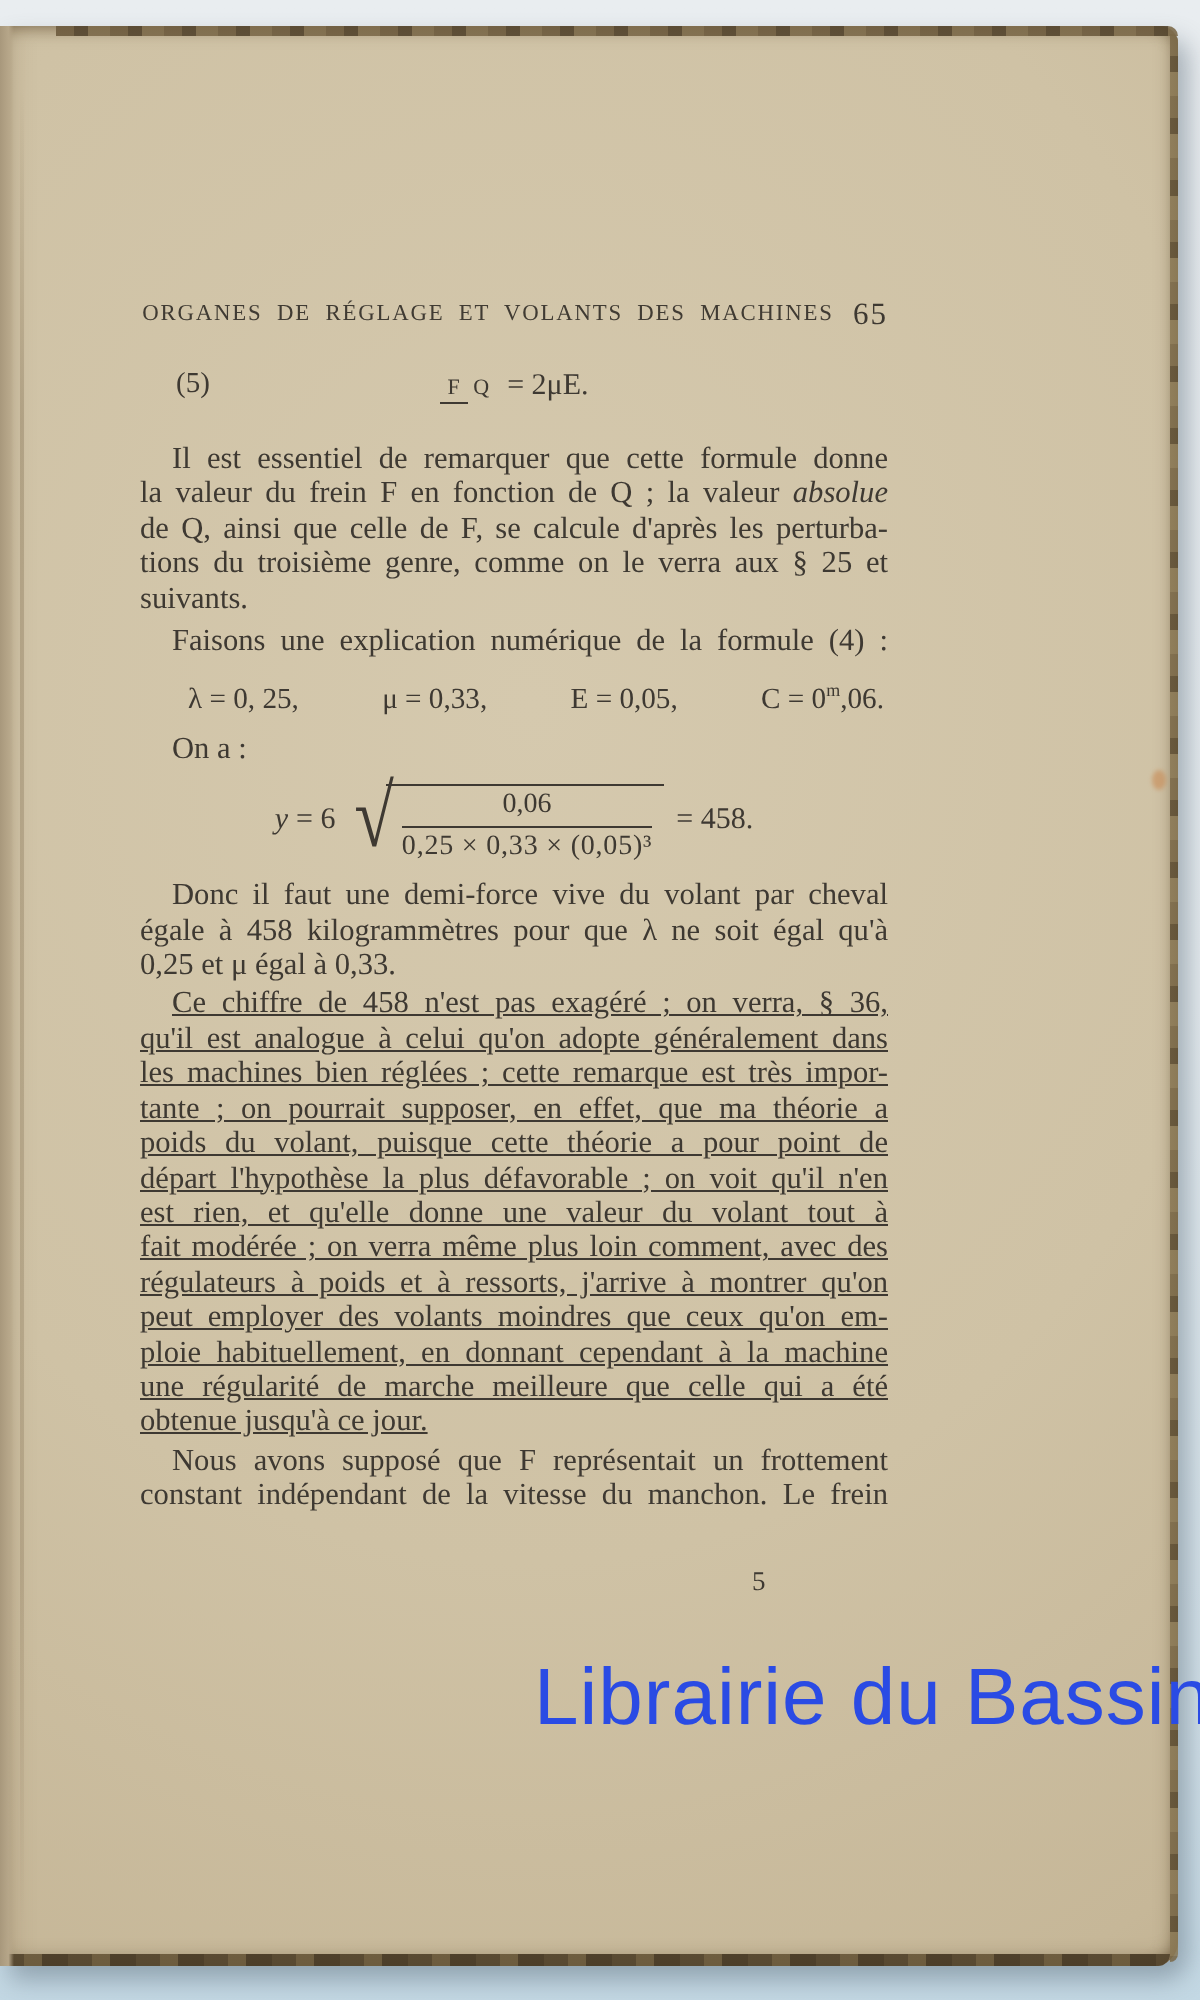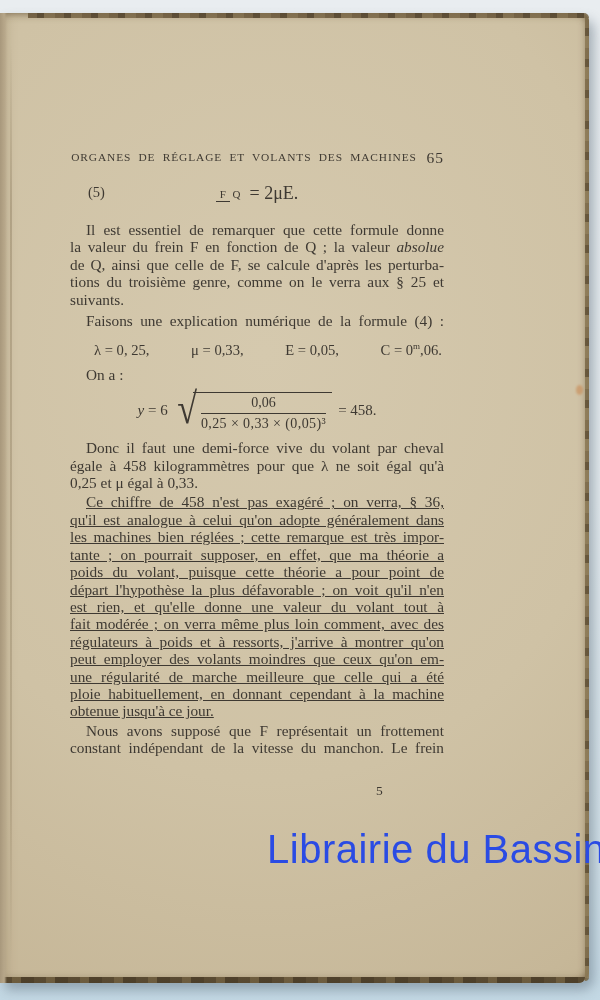--- a/index.html
+++ b/index.html
@@ -46,21 +46,21 @@
   .p-faisons{margin-top:4px;}
   .p-donc{margin-top:5px;}
   .p-chiffre{margin-top:2px;text-decoration:underline;}
   .p-nous{margin-top:2px;}
   
   .formula5{position:relative;height:42px;margin-top:3px;display:flex;align-items:center;justify-content:center;}
   .f5-label{position:absolute;left:18px;top:11px;font-size:14.5px;}
   .frac{display:inline-block;text-align:center;vertical-align:middle;font-size:11px;line-height:16px;}
   .frac .num{padding:0 4px 1px;border-bottom:1.3px solid #3e3932;}
   .frac .den{padding-top:1px;}
-  .f5-rhs{margin-left:9px;font-size:18px;}
+  .f5-rhs{margin-left:9px;font-size:15px;}
   
   .values{display:flex;justify-content:space-between;padding:0 2px 0 24px;margin-top:13px;font-size:14.6px;}
   .values .line{text-align:right;text-align-last:left;}
   
   .p-ona{margin-top:6px;}
   
   .bigform{display:flex;justify-content:center;align-items:center;margin:3px 0 2px;height:48px;font-size:15px;}
   .bf-var{font-style:italic;margin-right:4px;}
   .bf-eq{margin-right:7px;}
   .radical{display:flex;align-items:flex-start;}
@@ -155,22 +155,22 @@
           <div class="line">Ce chiffre de 458 n'est pas exagéré ; on verra, § 36,</div>
           <div class="line">qu'il est analogue à celui qu'on adopte généralement dans</div>
           <div class="line">les machines bien réglées ; cette remarque est très impor-</div>
           <div class="line">tante ; on pourrait supposer, en effet, que ma théorie a</div>
           <div class="line">poids du volant, puisque cette théorie a pour point de</div>
           <div class="line">départ l'hypothèse la plus défavorable ; on voit qu'il n'en</div>
           <div class="line">est rien, et qu'elle donne une valeur du volant tout à</div>
           <div class="line">fait modérée ; on verra même plus loin comment, avec des</div>
           <div class="line">régulateurs à poids et à ressorts, j'arrive à montrer qu'on</div>
           <div class="line">peut employer des volants moindres que ceux qu'on em-</div>
+          <div class="line">ploie habituellement, en donnant cependant à la machine</div>
           <div class="line">une régularité de marche meilleure que celle qui a été</div>
-          <div class="line">ploie habituellement, en donnant cependant à la machine</div>
           <div class="line">obtenue jusqu'à ce jour.</div>
         </div>
 
       <div class="para cont p-nous">
           <div class="line">Nous avons supposé que F représentait un frottement</div>
           <div class="line">constant indépendant de la vitesse du manchon. Le frein</div>
         </div>
 
       <div class="sig">5</div>
     </div>

